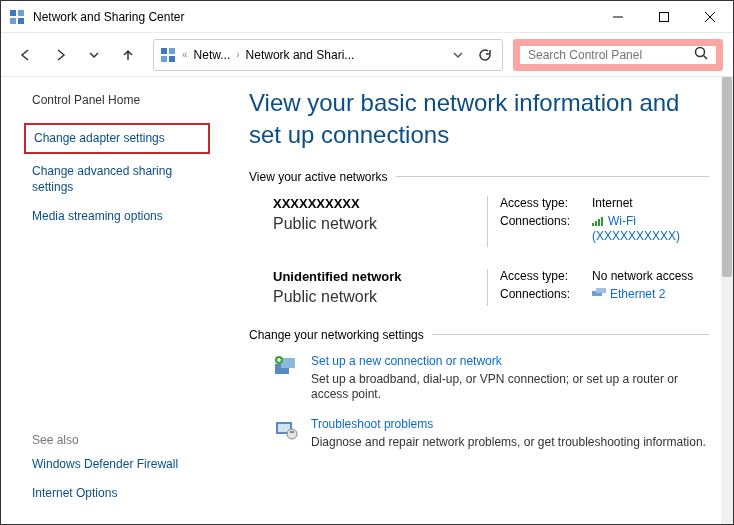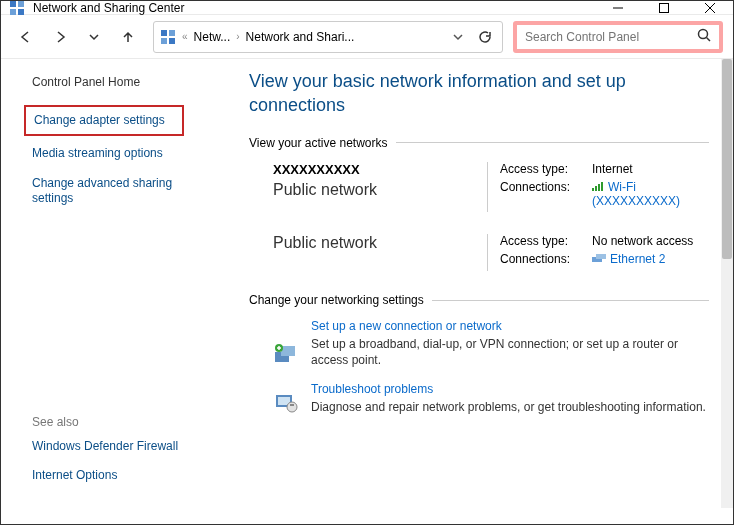--- a/index.html
+++ b/index.html
@@ -1,63 +1,63 @@
 <!DOCTYPE html>
 <html><head>
   <meta charset="utf-8">
   <style>
     * { margin: 0; padding: 0; box-sizing: border-box; }
     body { font-family: "Segoe UI", Tahoma, sans-serif; font-size: 12px; background: #fff; color: #000; width: 734px; height: 525px; overflow: hidden; border: 1px solid #333; }
     
-    .titlebar { display: flex; align-items: center; height: 14px; padding: 0 0 0 8px; border-bottom: 1px solid #eaeaea; }
+    .titlebar { display: flex; align-items: center; height: 32px; padding: 0 0 0 8px; border-bottom: 1px solid #eaeaea; }
     .titlebar .app-icon { width: 16px; height: 16px; margin-right: 8px; display:flex; align-items:center; justify-content:center; }
     .titlebar .title { font-size: 12px; flex: 1; }
     .winbtn { width: 46px; height: 32px; display: flex; align-items: center; justify-content: center; }
     .winbtn svg { width: 10px; height: 10px; stroke: #000; stroke-width: 1; fill: none; }
     
     .toolbar { display: flex; align-items: center; height: 44px; padding: 0 10px; gap: 4px; border-bottom: 1px solid #eaeaea; }
     .navbtn { width: 30px; height: 30px; display:flex; align-items:center; justify-content:center; color:#444; }
     .navbtn svg { width: 14px; height: 14px; stroke: #333; stroke-width: 1.5; fill: none; }
     .addressbar { flex: 1; display:flex; align-items:center; height:32px; border:1px solid #ccc; border-radius:3px; padding:0 6px; gap:6px; margin: 0 6px; }
     .addressbar .addr-icon { width:16px; height:16px; display:flex; align-items:center; justify-content:center; }
     .addressbar .crumb { font-size:12px; white-space:nowrap; }
     .addressbar .sep { color:#888; font-size:10px; }
     .addressbar .spacer { flex:1; }
     .addressbar .dd { width:20px; display:flex; justify-content:center; }
     .addressbar .dd svg { width:12px; height:12px; stroke:#555; stroke-width:1.5; fill:none; }
     .refreshbtn { width:22px; display:flex; justify-content:center; align-items:center; }
     .refreshbtn svg { width:14px; height:14px; stroke:#333; stroke-width:1.5; fill:none; }
-    .searchbox { width: 210px; height:32px; border:4px solid #fca5a5; border-radius:3px; display:flex; align-items:center; padding:0 8px; }
+    .searchbox { width: 210px; height:32px; border:7px solid #fca5a5; border-radius:3px; display:flex; align-items:center; padding:0 8px; }
     .searchbox input { flex:1; border:0; outline:0; font-size:12px; color:#666; background:transparent; }
     .searchbox .sicon svg { width:14px; height:14px; stroke:#333; stroke-width:1.5; fill:none; }
     
     .body { display:flex; height: calc(525px - 32px - 44px); }
     .sidebar { width: 220px; padding: 16px 14px 10px 31px; display:flex; flex-direction:column; }
     .sidebar a { display:block; color:#0b4e87; text-decoration:none; font-size:12px; margin-bottom:14px; line-height:1.3; }
     .sidebar a.plain { color:#333; }
-    .sidebar a.highlight { border: 2px solid #c62828; padding: 6px 8px; margin-left:-8px; margin-bottom:10px; width: 160px; }
+    .sidebar a.highlight { border: 2px solid #c62828; padding: 6px 8px; margin-left:-8px; margin-bottom:10px; width: 186px; }
     .sidebar .gap { flex:1; }
     .sidebar .seealso-title { color:#777; font-size:12px; margin-bottom:10px; }
     .content { flex:1; padding: 10px 24px 0 28px; font-size:12px; position:relative; overflow:hidden; }
-    .content h1 { color:#0b4e87; font-size:18px; font-weight:400; line-height:1.35; margin-bottom:18px; }
+    .content h1 { color:#0b4e87; font-size:24px; font-weight:400; line-height:1.35; margin-bottom:18px; }
     .section-label { display:flex; align-items:center; gap:8px; margin-bottom:12px; }
     .section-label span { white-space:nowrap; font-size:12px; }
     .section-label .hr { flex:1; border-top:1px solid #ccc; height:0; }
     .netrow { display:flex; gap:18px; margin: 0 0 22px 24px; }
     .netrow .left { flex:1; }
     .netrow .netname { font-weight:700; font-size:13px; margin-bottom:4px; }
     .netrow .nettype { font-size:16px; color:#333; }
     .netrow .right { width: 222px; border-left:1px solid #ccc; padding-left:12px; font-size:12px; }
     .kvr { display:flex; margin-bottom:4px; }
     .kvr .k { width:92px; }
     .kvr .v { flex:1; }
     .kvr .v.link { color:#0b6bcb; }
     .wifi-icon { display:inline-block; vertical-align:middle; margin-right:4px; }
     .eth-icon { display:inline-block; vertical-align:middle; margin-right:4px; }
-    .settings-block { margin-left:24px; display:flex; gap:12px; margin-bottom:14px;align-items:flex-end; }
+    .settings-block { margin-left:24px; display:flex; gap:12px; margin-bottom:14px; }
     .settings-block .bicon { width:26px; height:26px; flex-shrink:0; }
     .settings-block .btext .blink { color:#0b6bcb; font-size:12px; display:block; margin-bottom:4px; }
     .settings-block .btext .bdesc { font-size:12px; color:#333; line-height:1.3; }
     .vscroll { position:absolute; right:0; top:0; bottom:0; width:12px; background:#f0f0f0; }
     .vscroll .thumb { position:absolute; left:1px; right:1px; top:0; height:200px; background:#bdbdbd; border-radius:2px; }
   </style>
 </head>
 <body>
 
 <div class="titlebar">
@@ -142,22 +142,22 @@
           <circle cx="6" cy="6" r="4.5"></circle>
           <line x1="9.5" y1="9.5" x2="13" y2="13"></line>
         </svg></span>
   </div>
 </div>
 
 <div class="body">
   <div class="sidebar">
     <a class="plain">Control Panel Home</a>
     <a class="highlight">Change adapter settings</a>
+    <a>Change advanced sharing settings</a>
     <a>Media streaming options</a>
-    <a>Change advanced sharing settings</a>
     <div class="gap"></div>
     <div class="seealso-title">See also</div>
     <a>Windows Defender Firewall</a>
     <a>Internet Options</a>
   </div>
 
   <div class="content">
     <h1>View your basic network information and set up connections</h1>
 
     <div class="section-label">
@@ -184,20 +184,21 @@
                   <rect x="6" y="3" width="2" height="7" fill="#2e9a2e"></rect>
                   <rect x="9" y="1" width="2" height="9" fill="#2e9a2e"></rect>
                 </svg></span><span>Wi-Fi (XXXXXXXXXX)</span>
           </div>
         </div>
       </div>
     </div>
 
     <div class="netrow">
       <div class="left">
+        <div class="netname">Unidentified network</div>
         <div class="nettype">Public network</div>
       </div>
       <div class="right">
         <div class="kvr">
           <div class="k">Access type:</div>
           <div class="v">No network access</div>
         </div>
         <div class="kvr">
           <div class="k">Connections:</div>
           <div class="v link">

